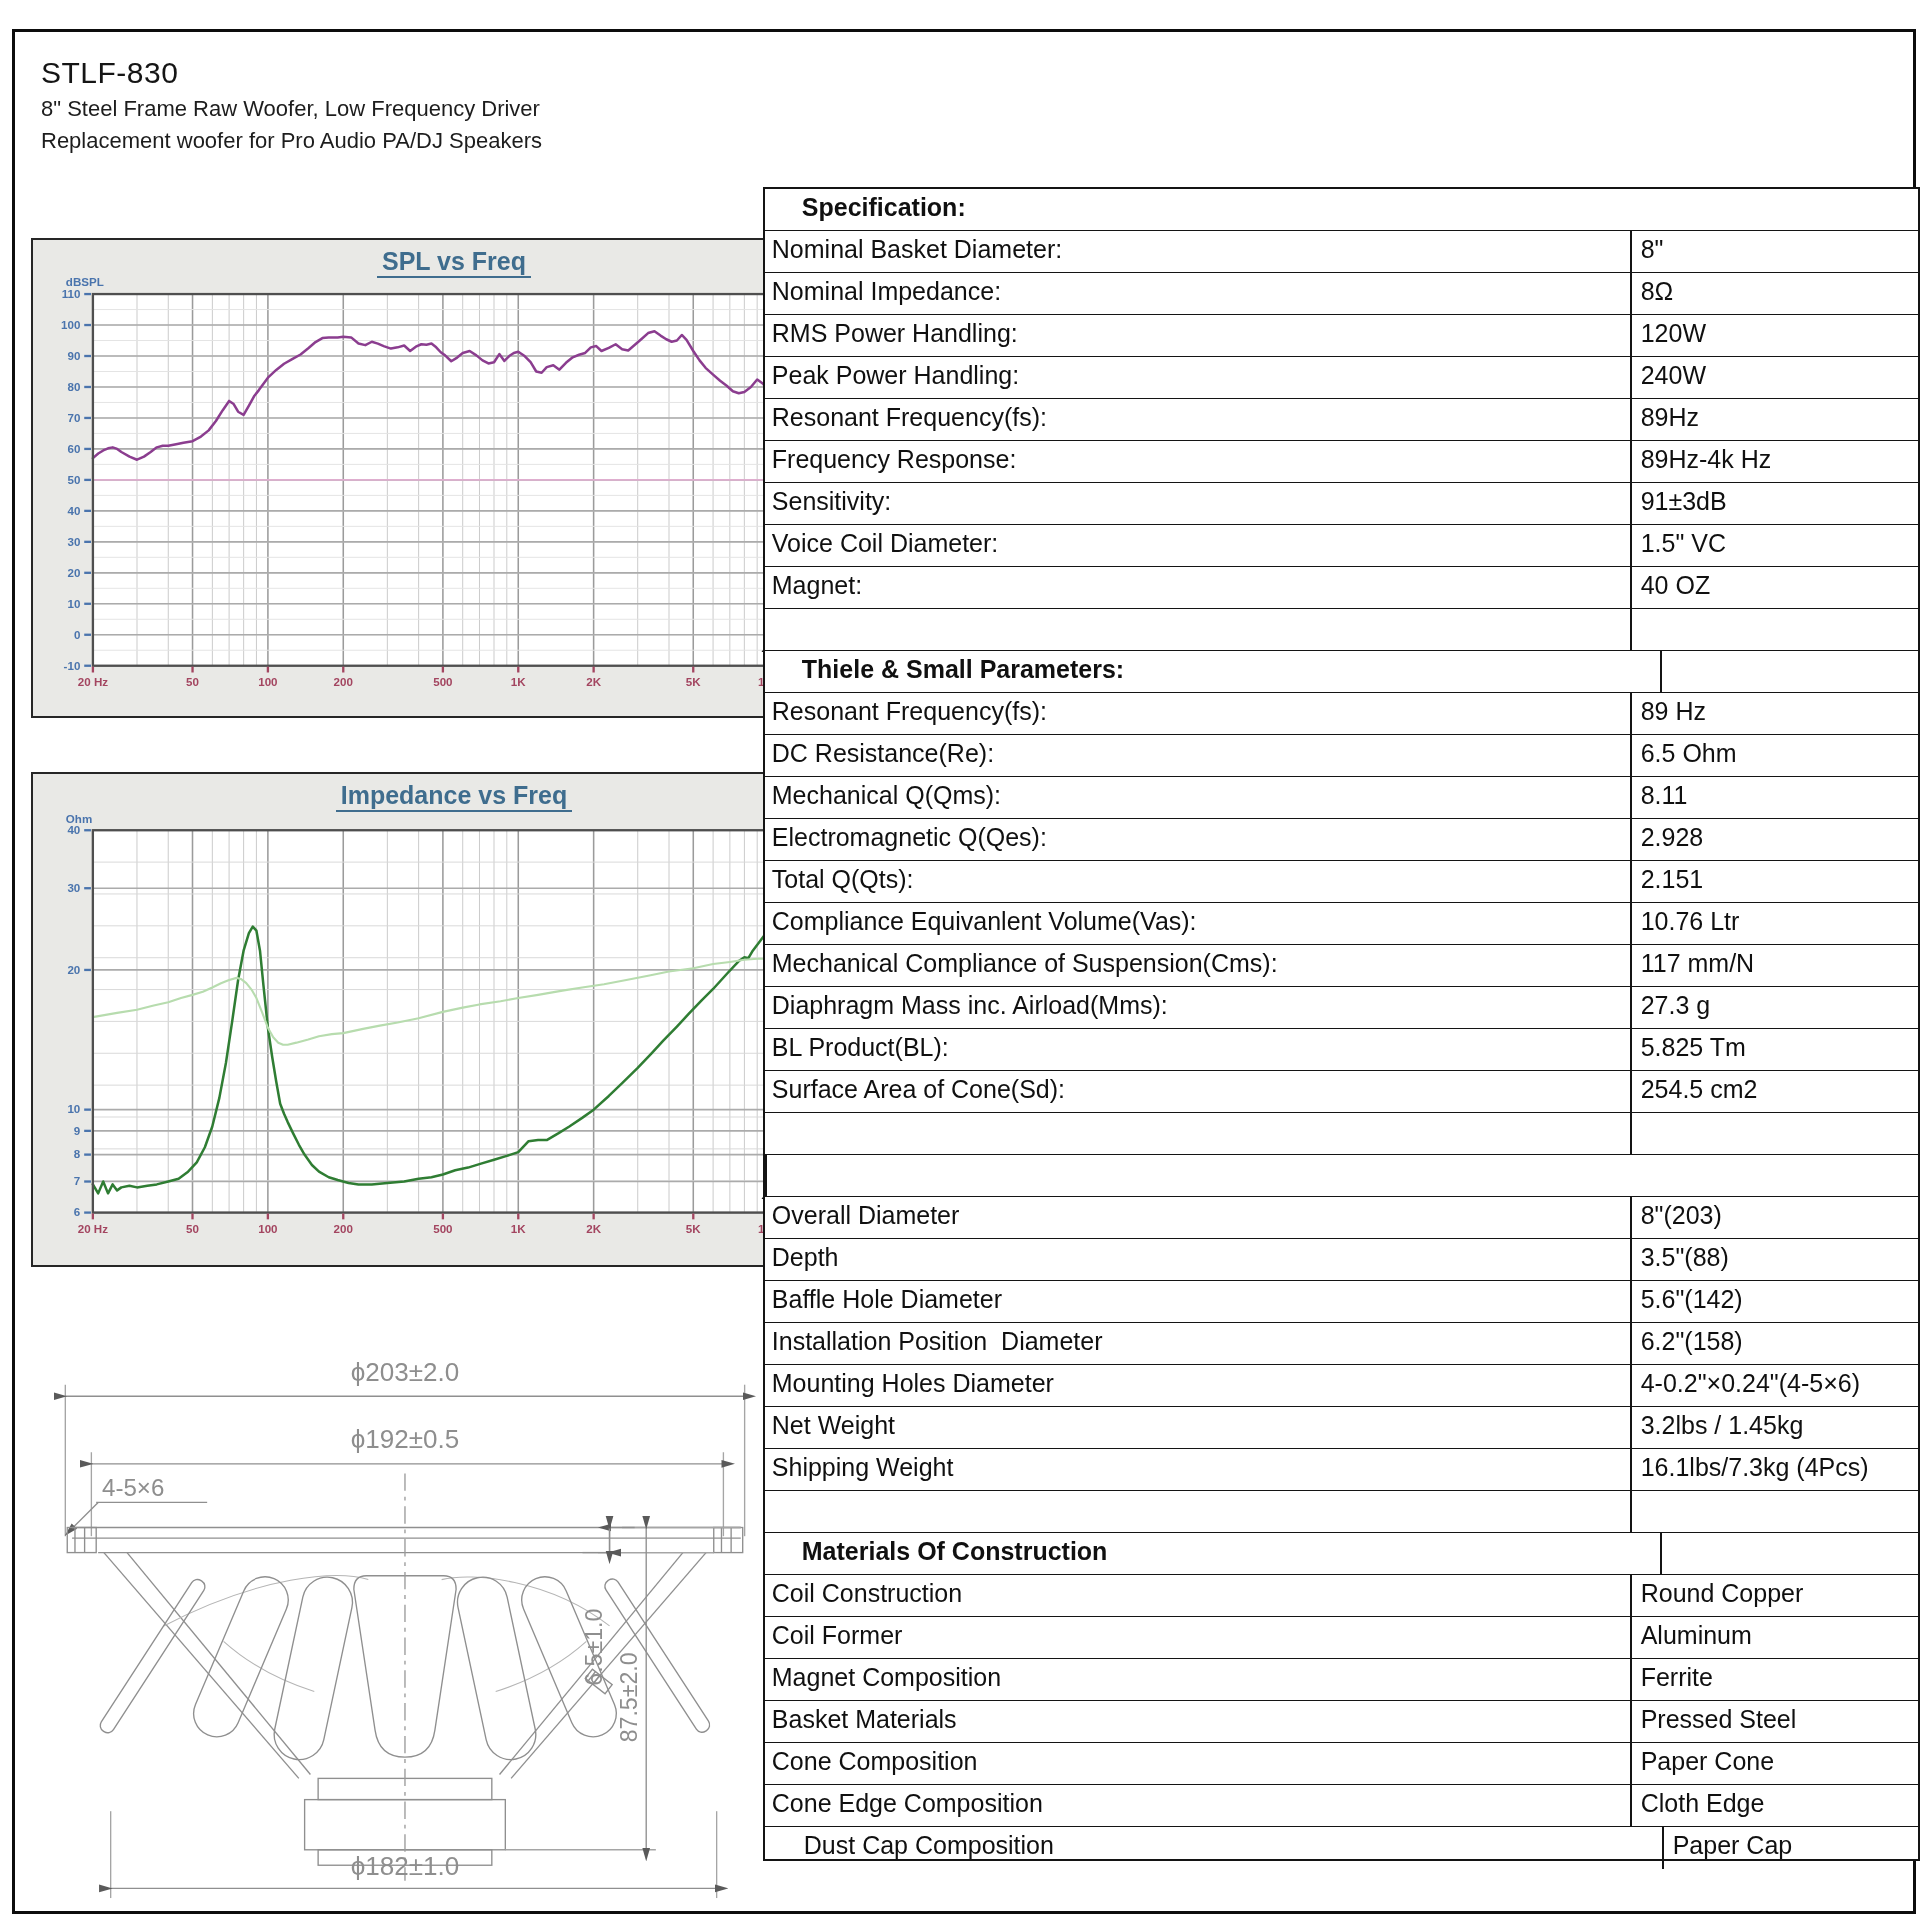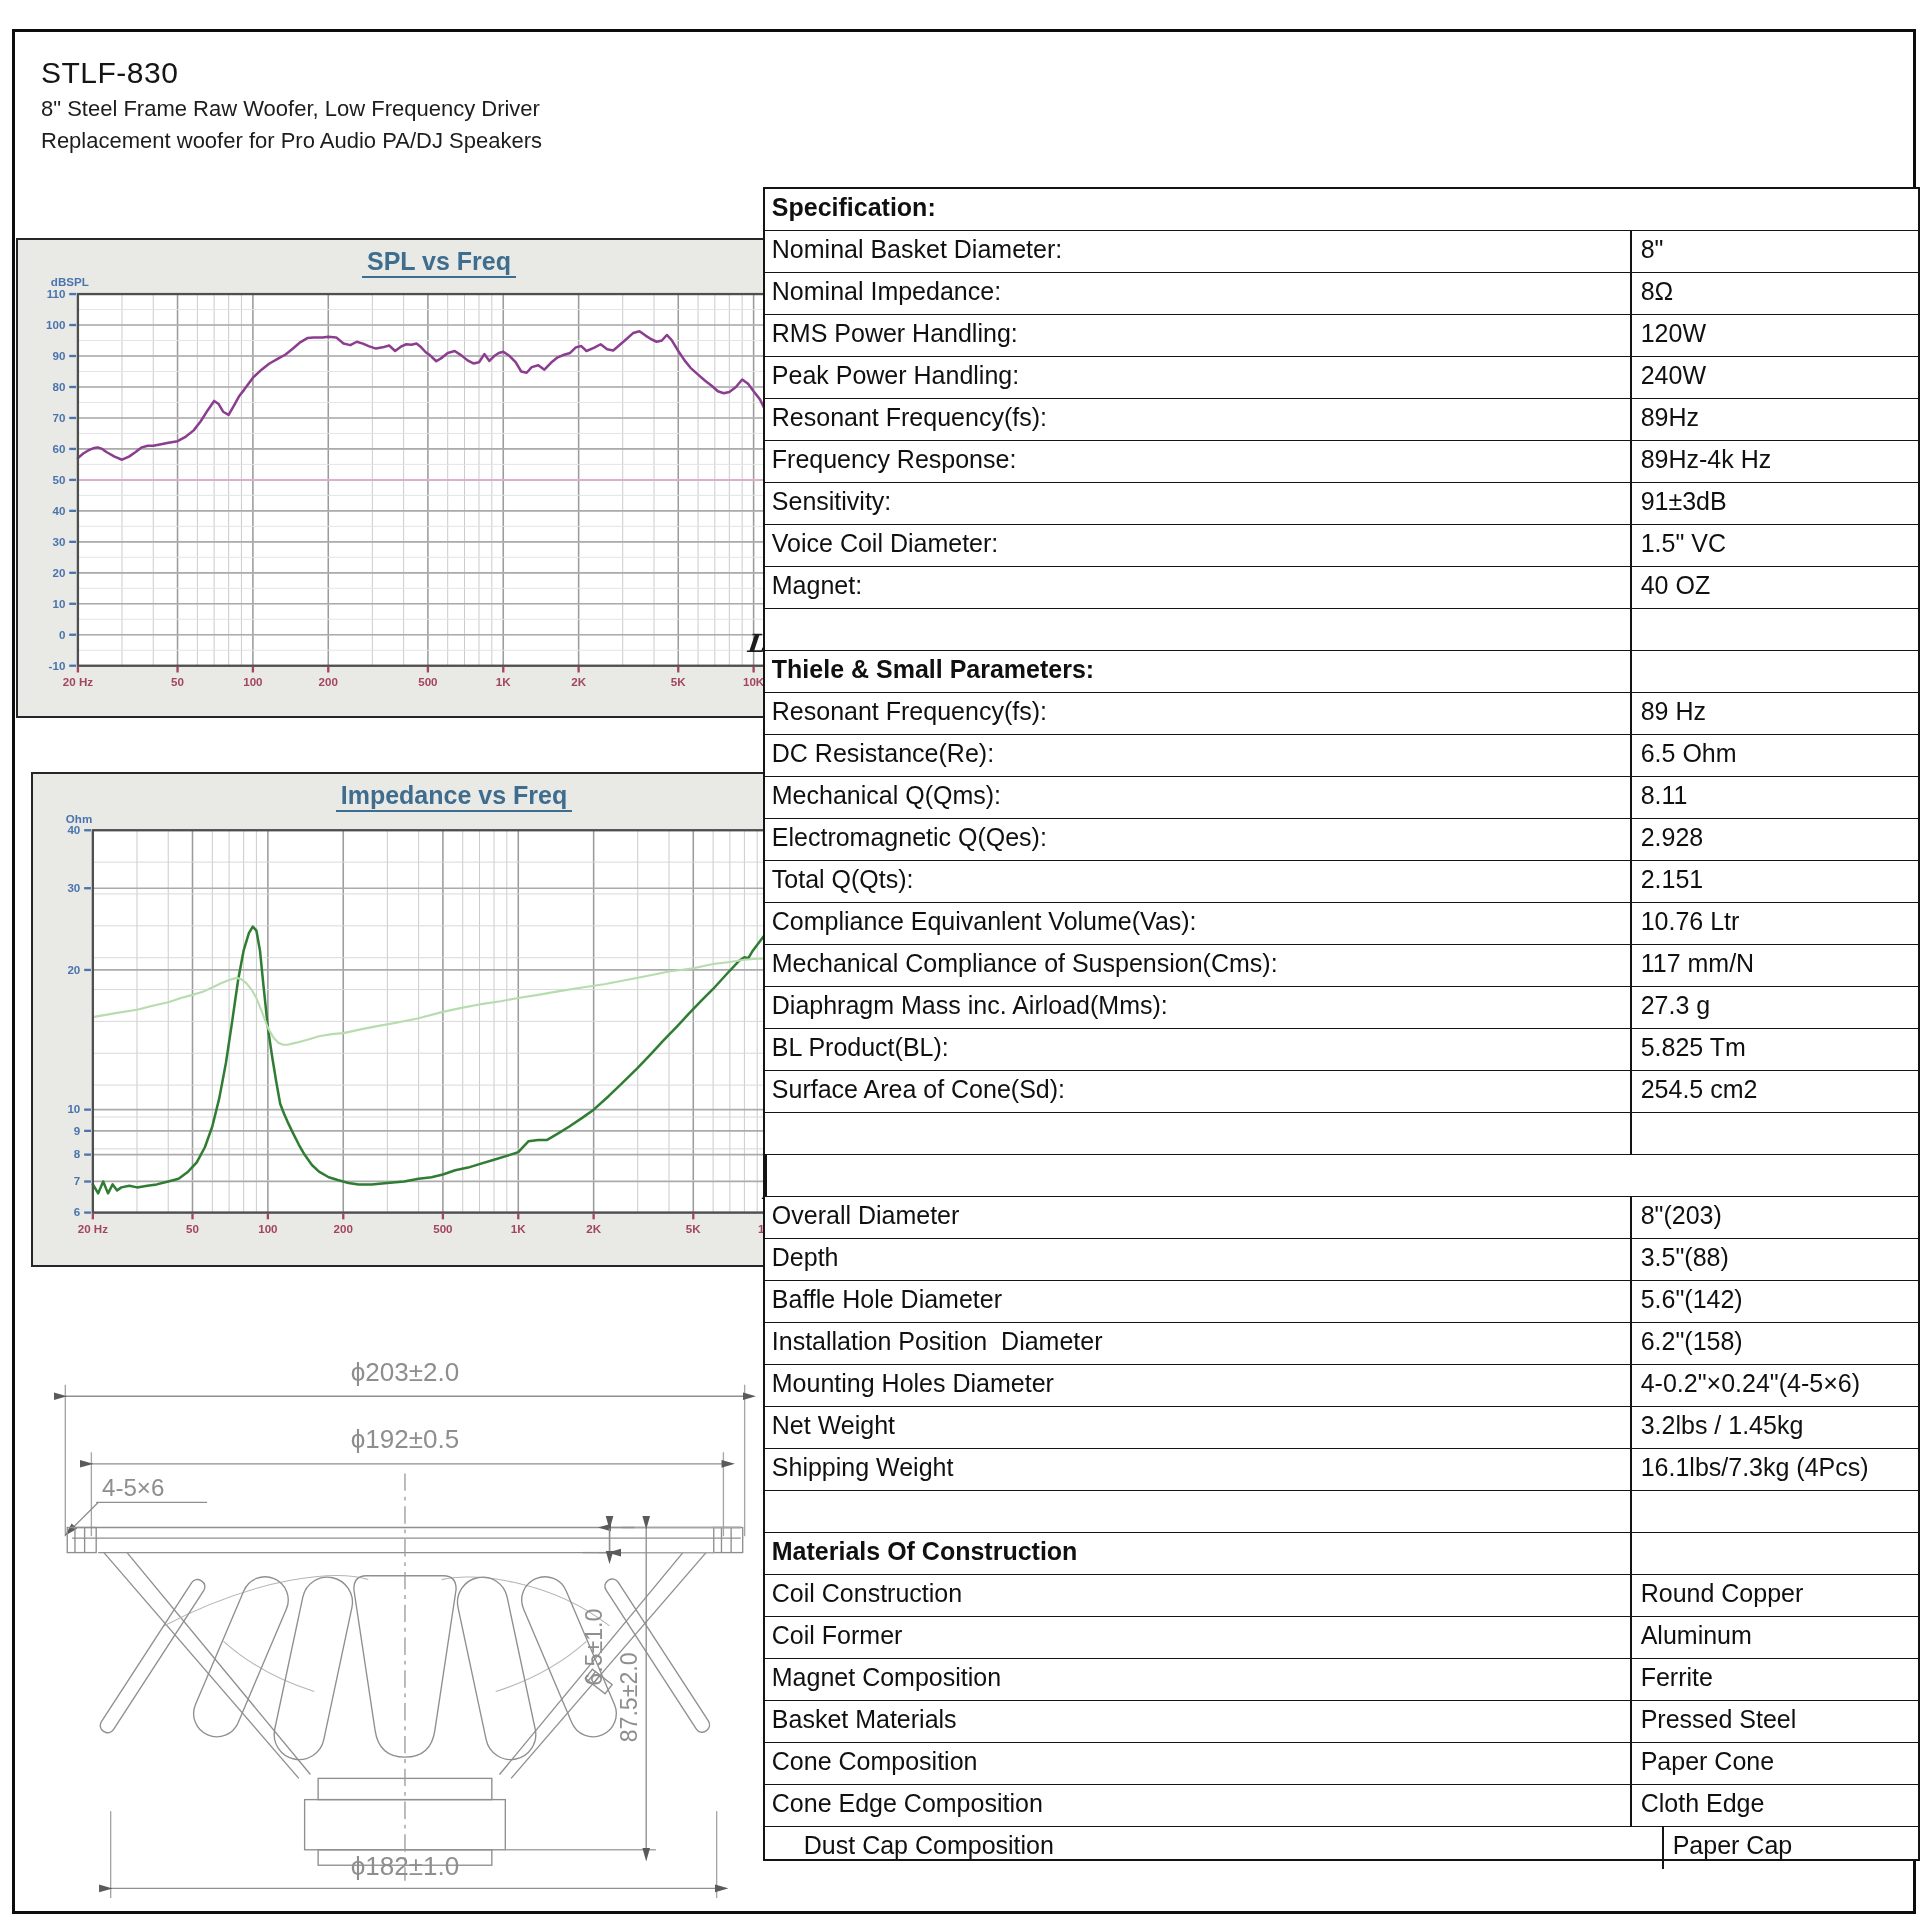--- a/index.html
+++ b/index.html
@@ -3,31 +3,31 @@
 <meta charset="utf-8">
 <style>
   html,body{margin:0;padding:0;background:#fff;}
   body{width:1931px;height:1931px;font-family:"Liberation Sans",sans-serif;-webkit-font-smoothing:antialiased;}
   .page{position:relative;width:1931px;height:1931px;background:#fff;overflow:hidden;}
   .page-border{position:absolute;left:11.6px;top:29px;width:1904px;height:1885px;border:3.9px solid #0d0d0d;box-sizing:border-box;}
   .title-block{position:absolute;left:41px;top:56px;color:#151515;}
   .title-block h1{margin:0;font-size:30px;font-weight:normal;letter-spacing:0.5px;}
   .title-block .sub{font-size:22px;margin-top:5.8px;color:#1d1d1d;}
   .chart{position:absolute;background:#e9e9e6;border:2.9px solid #262626;box-sizing:border-box;}
-  #spl-chart{left:16px;top:238px;width:846px;height:480px;padding-left:48px;}
+  #spl-chart{left:31px;top:238px;width:846px;height:480px;padding-left:48px;}
   #imp-chart{left:31px;top:772px;width:846px;height:495px;text-decoration:underline;}
   .chart-title{position:absolute;top:6.8px;left:0;width:100%;text-align:center;font-size:25px;font-weight:bold;color:#3f6d8e;z-index:3;}
   .chart-title span{border-bottom:2.9px solid #3f6d8e;padding:0 4.8px 1px 4.8px;}
   .chart svg{position:absolute;left:0;top:0;}
   .spec-table{position:absolute;left:763px;top:187px;width:1157px;height:1674px;border:2.9px solid #141414;box-sizing:border-box;background:#fff;}
   .t-row{display:flex;height:42px;box-sizing:border-box;border-bottom:1.9px solid #141414;font-size:25px;color:#101010;}
   .t-row:last-child{border-bottom:none;padding-left:32px;}
   .t-label{flex:0 0 865px;padding:3.9px 0 0 6.8px;box-sizing:border-box;white-space:pre;overflow:hidden;}
   .t-value{flex:1;border-left:2.9px solid #141414;padding:3.9px 0 0 8.7px;box-sizing:border-box;white-space:pre;overflow:hidden;}
-  .t-row.hdr .t-label{font-weight:bold;}
+  .t-row.hdr .t-label{font-weight:bold;margin-left:30px;}
   .t-row.span .t-label{flex:1;}
   .drawing{position:absolute;left:19.3px;top:1338px;width:743px;height:572px;}
   .drawing text{font-family:"Liberation Sans",sans-serif;}
 </style>
 </head>
 <body>
 
 <div class="page">
   <div class="page-border"></div>
 

